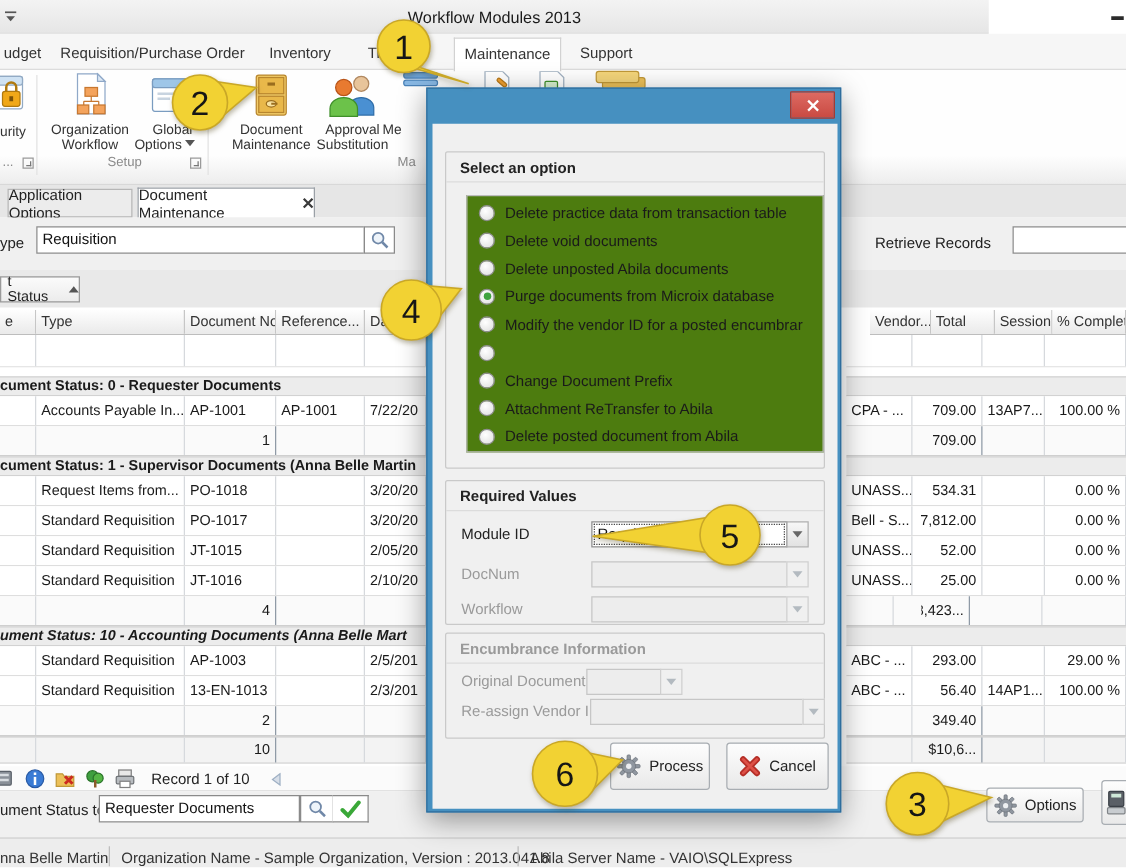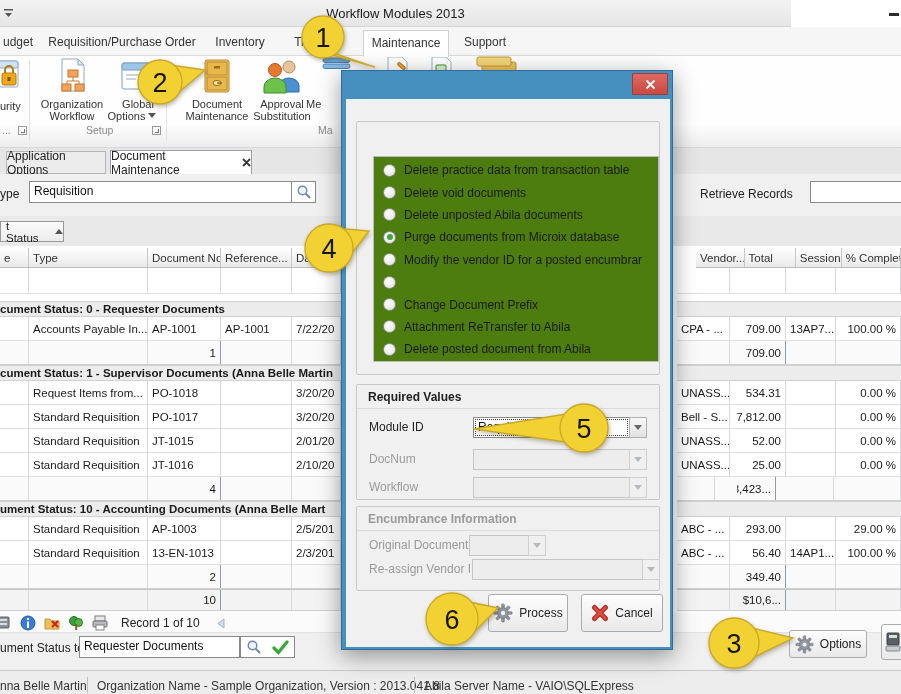--- a/index.html
+++ b/index.html
@@ -274,37 +274,37 @@
       <div class="cell" style="width: 119px;">Standard Requisition</div>
       <div class="cell" style="width: 73px;">PO-1017</div>
       <div class="cell" style="width: 71px;"></div>
       <div class="cell" style="width: 49px;">3/20/20</div>
     </div>
     <div class="trow " style="height: 24px;">
       <div class="cell" style="width: 29px;"></div>
       <div class="cell" style="width: 119px;">Standard Requisition</div>
       <div class="cell" style="width: 73px;">JT-1015</div>
       <div class="cell" style="width: 71px;"></div>
-      <div class="cell" style="width: 49px;">2/01/20</div>
+      <div class="cell" style="width: 49px;">2/05/20</div>
     </div>
     <div class="trow " style="height: 24px;">
       <div class="cell" style="width: 29px;"></div>
       <div class="cell" style="width: 119px;">Standard Requisition</div>
       <div class="cell" style="width: 73px;">JT-1016</div>
       <div class="cell" style="width: 71px;"></div>
       <div class="cell" style="width: 49px;">2/10/20</div>
     </div>
     <div class="trow sumrow" style="height: 24px;">
       <div class="cell" style="width: 29px;"></div>
       <div class="cell" style="width: 119px;"></div>
       <div class="cell num tick" style="width: 73px;">4</div>
       <div class="cell" style="width: 71px;"></div>
       <div class="cell" style="width: 49px;"></div>
     </div>
-    <div class="band" style="height: 16px;">ument Status: 10 - Accounting Documents (Anna Belle Mart</div>
+    <div class="band" style="height: 16px; font-style: italic;">ument Status: 10 - Accounting Documents (Anna Belle Mart</div>
     <div class="trow " style="height: 24px;">
       <div class="cell" style="width: 29px;"></div>
       <div class="cell" style="width: 119px;">Standard Requisition</div>
       <div class="cell" style="width: 73px;">AP-1003</div>
       <div class="cell" style="width: 71px;"></div>
       <div class="cell" style="width: 49px;">2/5/201</div>
     </div>
     <div class="trow " style="height: 24px;">
       <div class="cell" style="width: 29px;"></div>
       <div class="cell" style="width: 119px;">Standard Requisition</div>
@@ -492,20 +492,21 @@
 <div class="abs dialog">
   <div class="dlg-close">
     <svg width="11" height="11">
       <path d="M1.5 1.5 L9.5 9.5 M9.5 1.5 L1.5 9.5" stroke="#fff" stroke-width="1.8"></path>
     </svg>
   </div>
 
   <div class="dlg-body">
 
     <div class="gbox" style="left:10px;top:22px;width:304px;height:254px">
+      <div class="gtitle">Select an option</div>
       <div class="listbox" id="radio-list">
           <div class="radio-row">
             <span class="radio"></span>
             <span class="radio-txt">Delete practice data from transaction table</span>
           </div>
           <div class="radio-row">
             <span class="radio"></span>
             <span class="radio-txt">Delete void documents</span>
           </div>
           <div class="radio-row">

